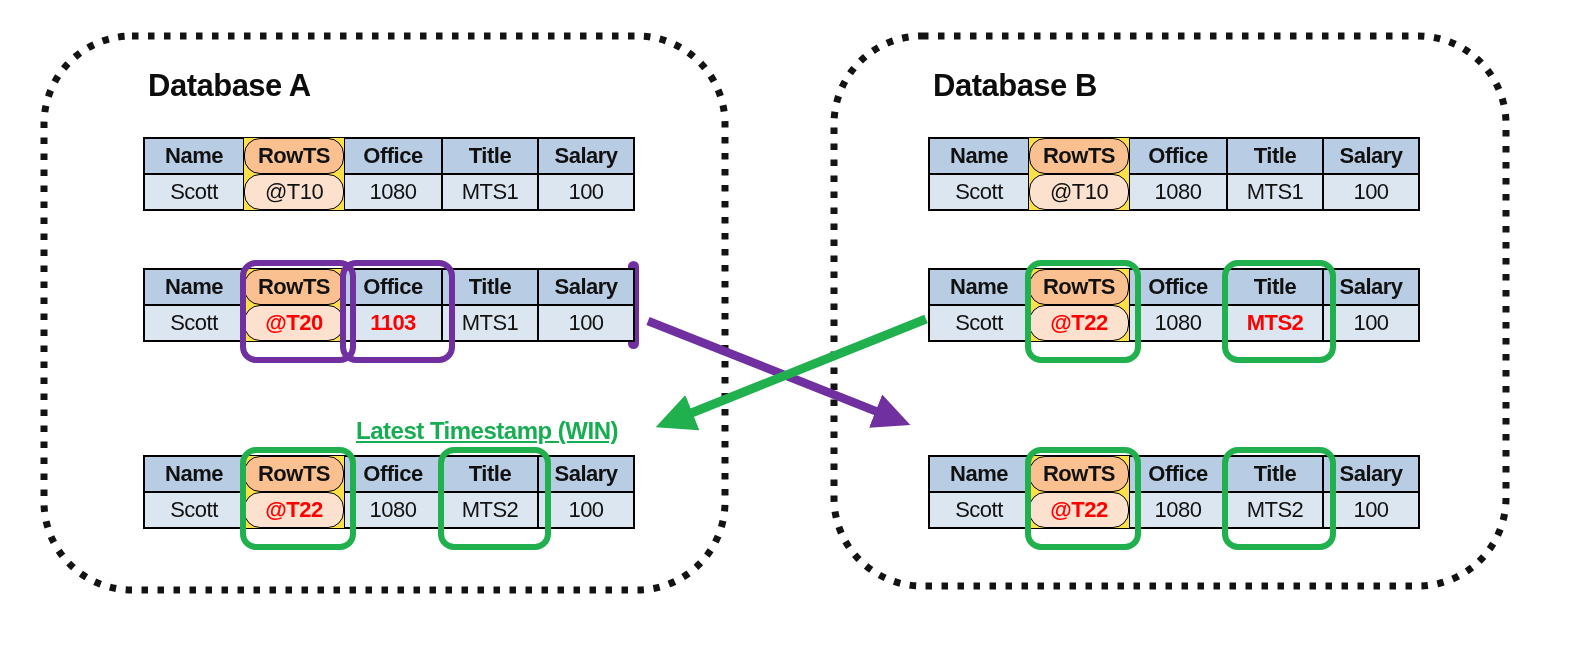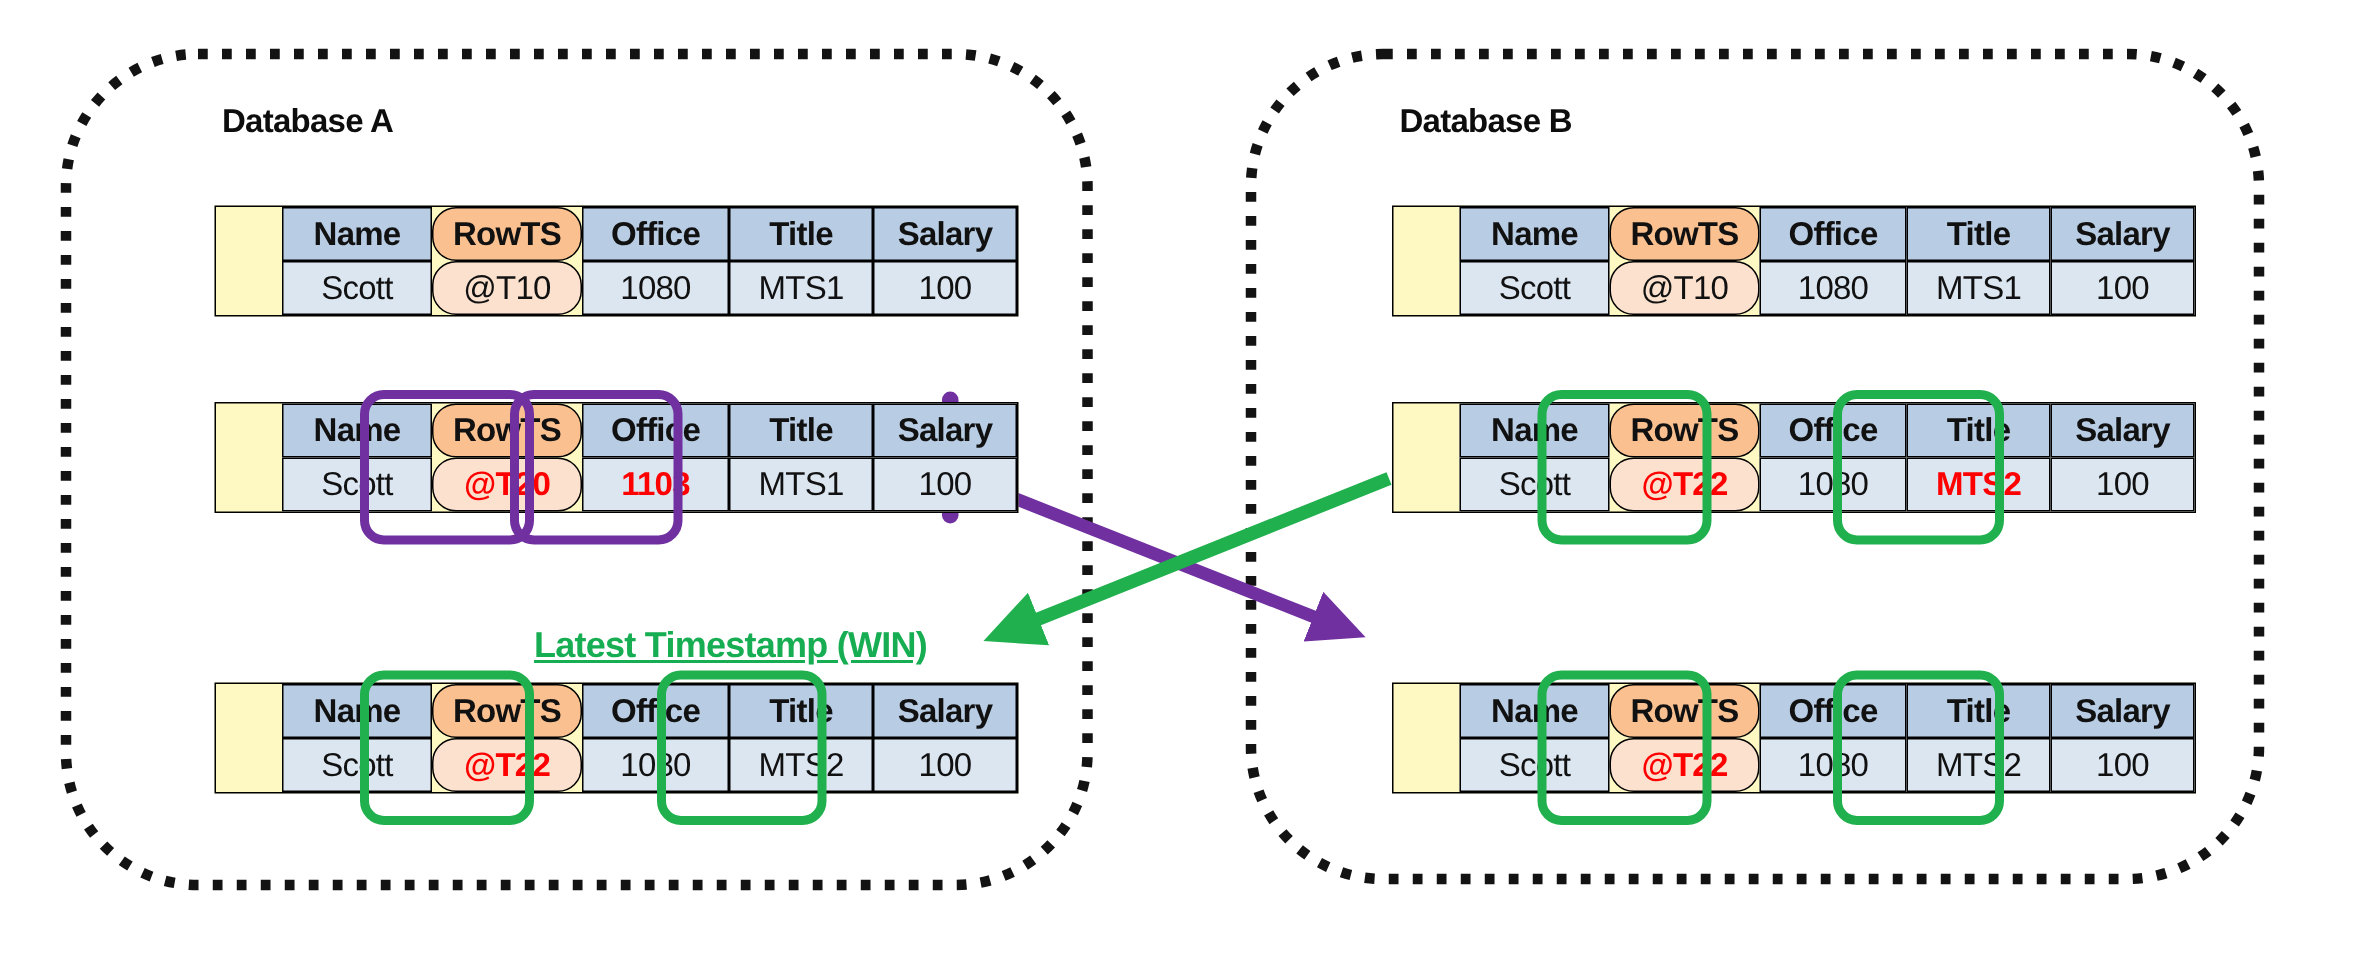--- a/index.html
+++ b/index.html
@@ -1,29 +1,28 @@
 <!DOCTYPE html>
 <html><head>
 <meta charset="utf-8">
 <style>
   html,body{margin:0;padding:0;background:#ffffff;}
   .canvas{
     position:relative;width:1570px;height:648px;background:#ffffff;overflow:hidden;
     font-family:"Liberation Sans", sans-serif;color:#111;
   }
   .db-title{
-    position:absolute;font-size:22px;font-weight:bold;color:#0d0d0d;letter-spacing:-0.5px;
+    position:absolute;font-size:31px;font-weight:bold;color:#0d0d0d;letter-spacing:-0.5px;
   }
   .dtable{
     position:absolute;display:grid;
     grid-template-columns:100px 100px 98px 96px 96px;
     grid-auto-rows:36px;
     border:1.5px solid #000;
-    background:#fef9c3;
-    padding-left:44px;
+    background:#fde047;
   }
   .cell{
     display:flex;align-items:center;justify-content:center;
     font-size:22px;border:1px solid #000;letter-spacing:-0.5px;
     background:#DCE6F1;color:#111;
   }
   .cell.hdr{font-weight:bold;background:#B8CCE4;}
   .cell.hdr.orange{background:#FAC090;}
   .cell.orange{background:#FBE1CE;border-radius:16px;}
   .cell.red{color:#FF0000;font-weight:bold;text-align:center;}

